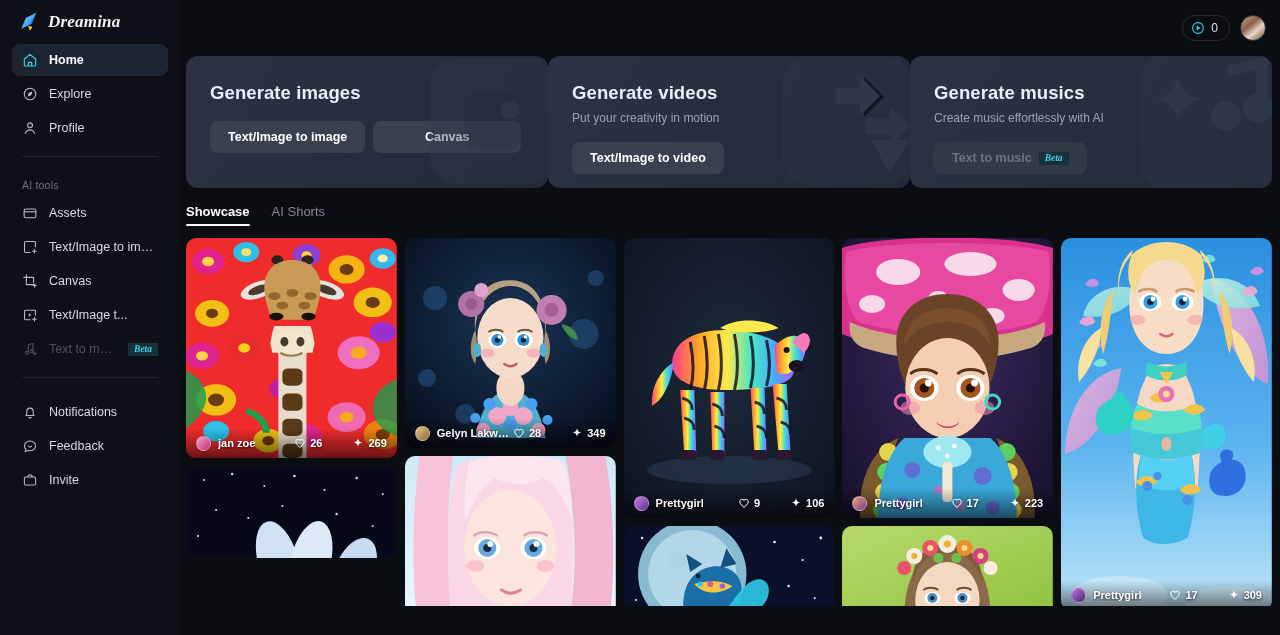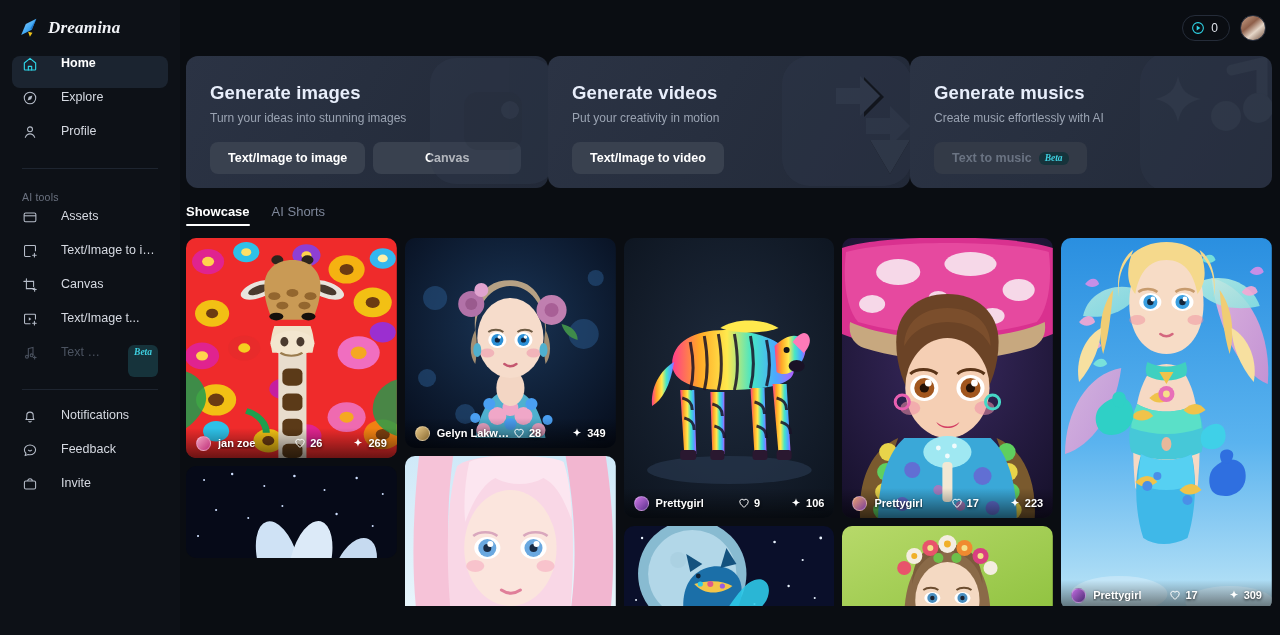--- a/index.html
+++ b/index.html
@@ -12,48 +12,48 @@
   }
   .app { display: flex; width: 1280px; height: 635px; }
 
   
   .sidebar {
     width: 180px; height: 635px; flex: 0 0 180px;
     background: #0d1117;
     padding: 0 12px;
     display: flex; flex-direction: column;
   }
-  .brand { display: flex; align-items: center; gap: 8px; height: 56px; padding-left: 6px; }
+  .brand { display: flex; align-items: center; gap: 8px; height: 44px; padding-left: 6px; }
   .brand-logo { width: 22px; height: 22px; flex: 0 0 22px; }
   .brand-name {
     font-family: "Liberation Serif", serif;
     font-style: italic; font-weight: bold;
     font-size: 17px; color: #f2f4f8; letter-spacing: .2px;
   }
   .nav-item {
-    display: flex; gap: 23px;
+    display: flex; align-items: center; gap: 11px;
     height: 32px; padding: 0 10px; margin-bottom: 2px;
     border-radius: 8px; cursor: pointer;
     font-size: 12.5px; color: #d6dae2;
   }
   .nav-item.active { background: #1b2430; }
   .nav-item.active .nav-label { color: #ffffff; font-weight: bold; }
   .nav-item.disabled { color: #4b5360; cursor: default; }
   .nav-icon { width: 16px; height: 16px; flex: 0 0 16px; display: block; }
   .nav-label { white-space: nowrap; overflow: hidden; text-overflow: ellipsis; }
   .nav-section {
     font-size: 10.5px; color: #6b7280; padding: 0 10px;
     margin: 12px 0 6px; letter-spacing: .2px;
   }
   .divider { height: 1px; background: #1e2530; margin: 10px 10px; }
   .beta-badge {
     font-family: "Liberation Serif", serif;
     font-style: italic; font-weight: bold;
     font-size: 9.5px; color: #3fd0e0;
-    background: #16333b; border-radius: 6px;
+    background: #16333b; border-radius: 0;
     padding: 1.5px 6px; margin-left: 4px;
   }
   .sb-gap-2 { height: 8px; }
 
   
   .main { flex: 1; height: 635px; position: relative; overflow: hidden; background: #0a0d12; }
   .topbar {
     height: 56px; display: flex; align-items: center;
     justify-content: flex-end; padding-right: 14px; gap: 10px;
   }
@@ -309,21 +309,20 @@
 
       <section class="hero">
         <div class="hero-deco">
           <svg width="190" height="150" viewBox="0 0 190 150">
             <rect x="52" y="14" width="126" height="126" rx="26" fill="#323b4d" opacity=".75"></rect>
             <rect x="86" y="48" width="58" height="58" rx="14" fill="#2b3344" opacity=".9"></rect>
             <circle cx="132" cy="66" r="9" fill="#394355"></circle>
           </svg>
         </div>
         <h2>Generate images</h2>
-        <p>Turn your ideas into stunning images</p>
         <div class="hero-btns">
           <div class="hero-btn">Text/Image to image</div>
           <div class="hero-btn">Canvas</div>
         </div>
       </section>
 
       <section class="hero">
         <div class="hero-deco">
           <svg width="210" height="150" viewBox="0 0 210 150">
             <rect x="62" y="12" width="130" height="130" rx="28" fill="#323b4d" opacity=".7"></rect>

